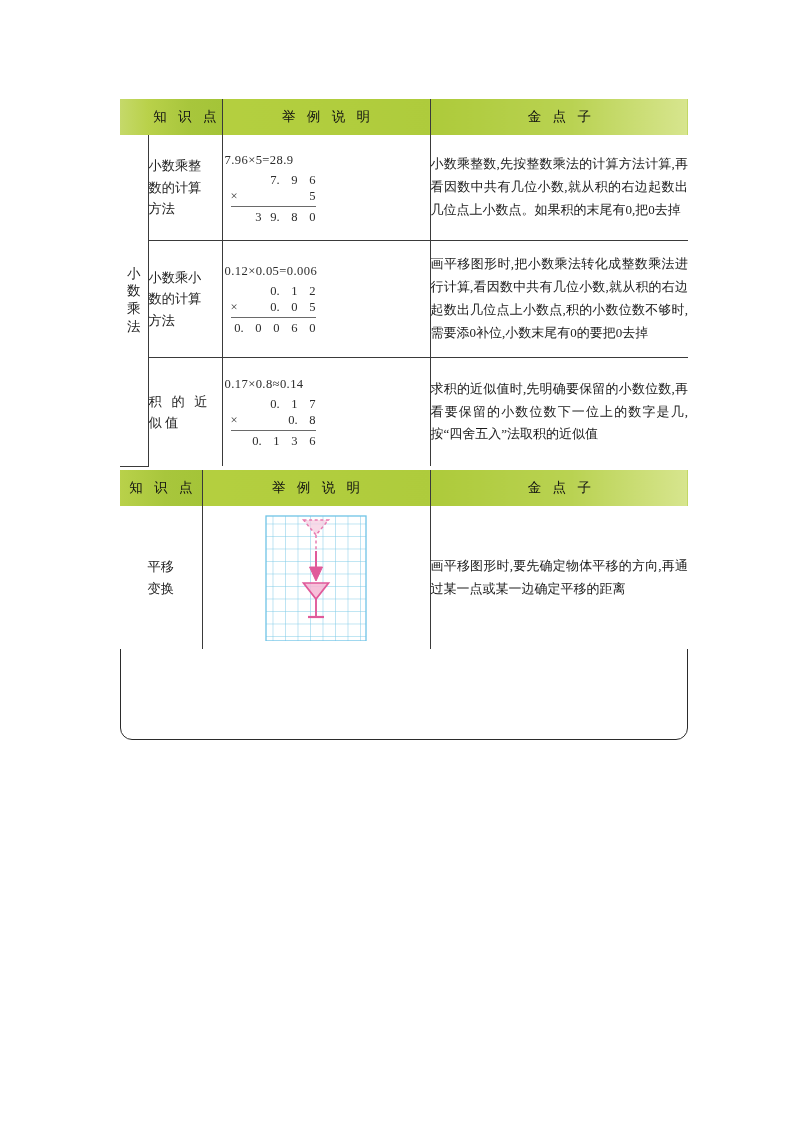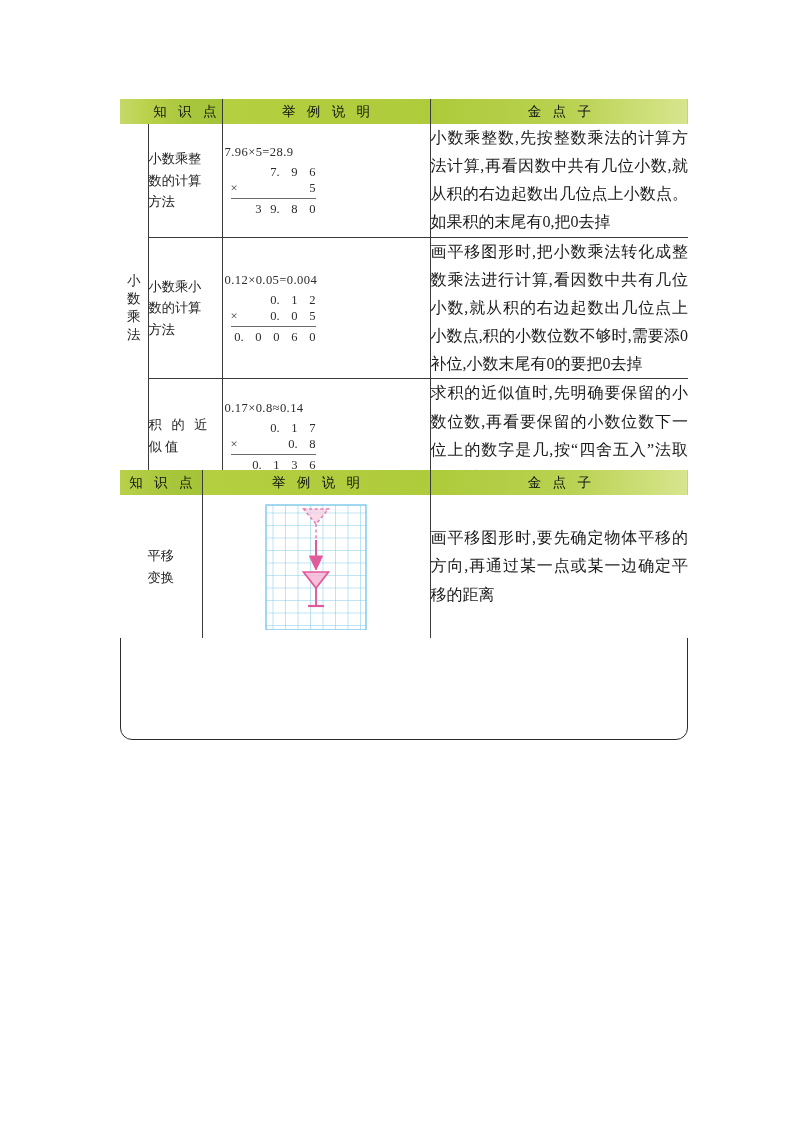--- a/index.html
+++ b/index.html
@@ -34,21 +34,21 @@
   .frame {
     position: absolute;
     pointer-events: none;
     border: 1.6px solid #2b2b2b;
     box-sizing: border-box;
   }
   .frame.rounded { border-radius: 12px; }
 
   
   .hdr {
-    height: 25px;
+    height: 36px;
     font-size: 13.5px;
     text-align: center;
     vertical-align: middle;
     letter-spacing: 4px;
     text-indent: 4px;
     color: #111;
     font-family: "Liberation Serif", "DejaVu Serif", serif;
     font-weight: normal;
     border-right: 1.3px solid #3a3a3a;
     box-sizing: border-box;
@@ -136,21 +136,21 @@
   .vc-cell {
     display: inline-block;
     width: 18px;
     text-align: right;
     font-size: 12.6px;
     color: #2c2c2c;
   }
 
   
   .tips {
-    font-size: 16px;
+    font-size: 13px;
     line-height: 1.76;
     text-align: justify;
     text-align-last: left;
     padding: 7px 11px 7px 11px;
     color: #1a1a1a;
   }
   .tips p { margin: 0; }
 
   
   .figcell {
@@ -224,21 +224,21 @@
         </td>
       </tr>
 
       <tr>
         <td class="topic" style="height:116px;">
           <span class="ln">小数乘小</span>
           <span class="ln">数的计算</span>
           <span class="ln">方法</span>
         </td>
         <td class="example">
-          <div class="eq-line">0.12×0.05=0.004</div>
+          <div class="eq-line">0.12×0.05=0.006</div>
           <div class="vert-calc">
             <div class="vc-row">
               <span class="vc-cell"></span>
               <span class="vc-cell">0.</span>
               <span class="vc-cell">1</span>
               <span class="vc-cell">2</span>
             </div>
             <div class="vc-row" style="border-bottom:1px solid #6a6a6a; padding-bottom:2px;">
               <span class="op">×</span>
               <span class="vc-cell"></span>

